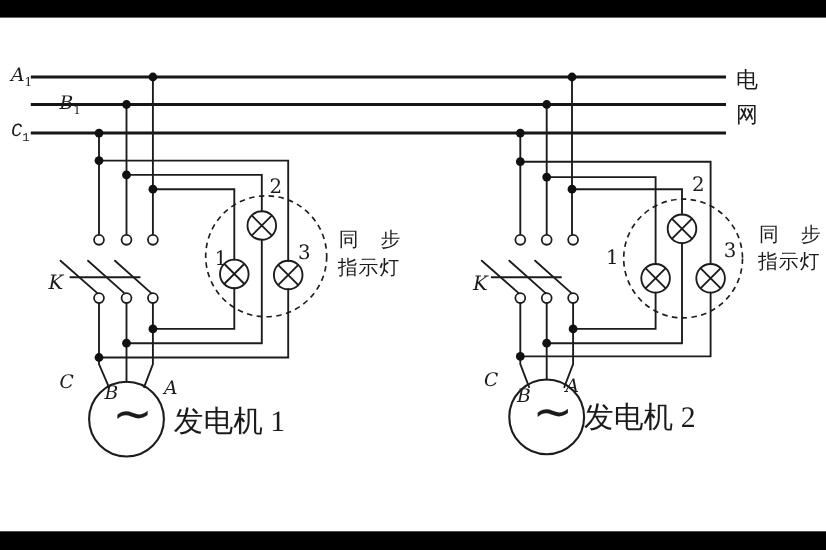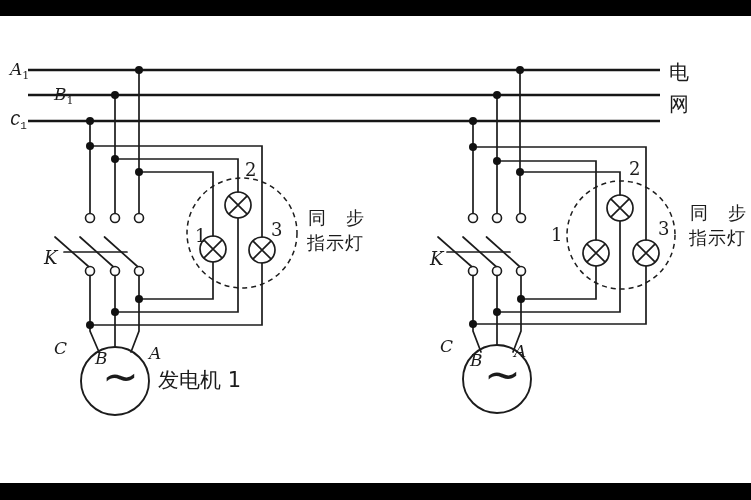--- a/index.html
+++ b/index.html
@@ -17,21 +17,21 @@
   .genc{fill:none;stroke:#1c1c1c;stroke-width:1.9;}
   .dashc{fill:none;stroke:#1c1c1c;stroke-width:1.5;stroke-dasharray:5 4;}
   .lbl{position:absolute;line-height:1;color:#1b1b1b;white-space:pre;}
   .ser{font-family:"DejaVu Serif","Liberation Serif",serif;}
   .it{font-style:italic;}
   .buslbl{font-size:17px;}
   .buslbl sub{font-size:11px;font-style:normal;}
   .num{font-size:18px;font-family:"DejaVu Serif","Liberation Serif",serif;}
   .cjk{font-size:18px;font-weight:500;letter-spacing:1px;font-family:Liberation Serif, serif;}
   .gridlbl{font-size:20px;font-weight:500;}
-  .gencap{font-size:21px;font-weight:500;}
+  .gencap{font-size:27px;font-weight:500;font-family:Liberation Serif, serif;}
   .acsym{font-size:44px;font-family:"DejaVu Sans",sans-serif;}
 </style>
 </head>
 <body>
 
 <div class="stage">
 
   <svg class="circuit" width="751" height="500" viewBox="0 0 751 500">
 
     <g>
@@ -158,16 +158,17 @@
   <span class="lbl ser it" style="left:430px;top:250px;font-size:18px;">K</span>
   <span class="lbl num" style="left:551px;top:226px;">1</span>
   <span class="lbl num" style="left:629px;top:160px;">2</span>
   <span class="lbl num" style="left:658px;top:220px;">3</span>
   <span class="lbl cjk" style="left:690px;top:204px;">同　步</span>
   <span class="lbl cjk" style="left:689px;top:229px;">指示灯</span>
   <span class="lbl ser it" style="left:440px;top:338px;font-size:17px;">C</span>
   <span class="lbl ser it" style="left:470px;top:352px;font-size:17px;">B</span>
   <span class="lbl ser it" style="left:514px;top:343px;font-size:17px;">A</span>
   <span class="lbl acsym" style="left:484px;top:353px;">~</span>
+  <span class="lbl gencap" style="left:531px;top:366px;">发电机 2</span>
 
   <div class="bar top"></div>
   <div class="bar bottom"></div>
 </div>
 
 </body></html>

